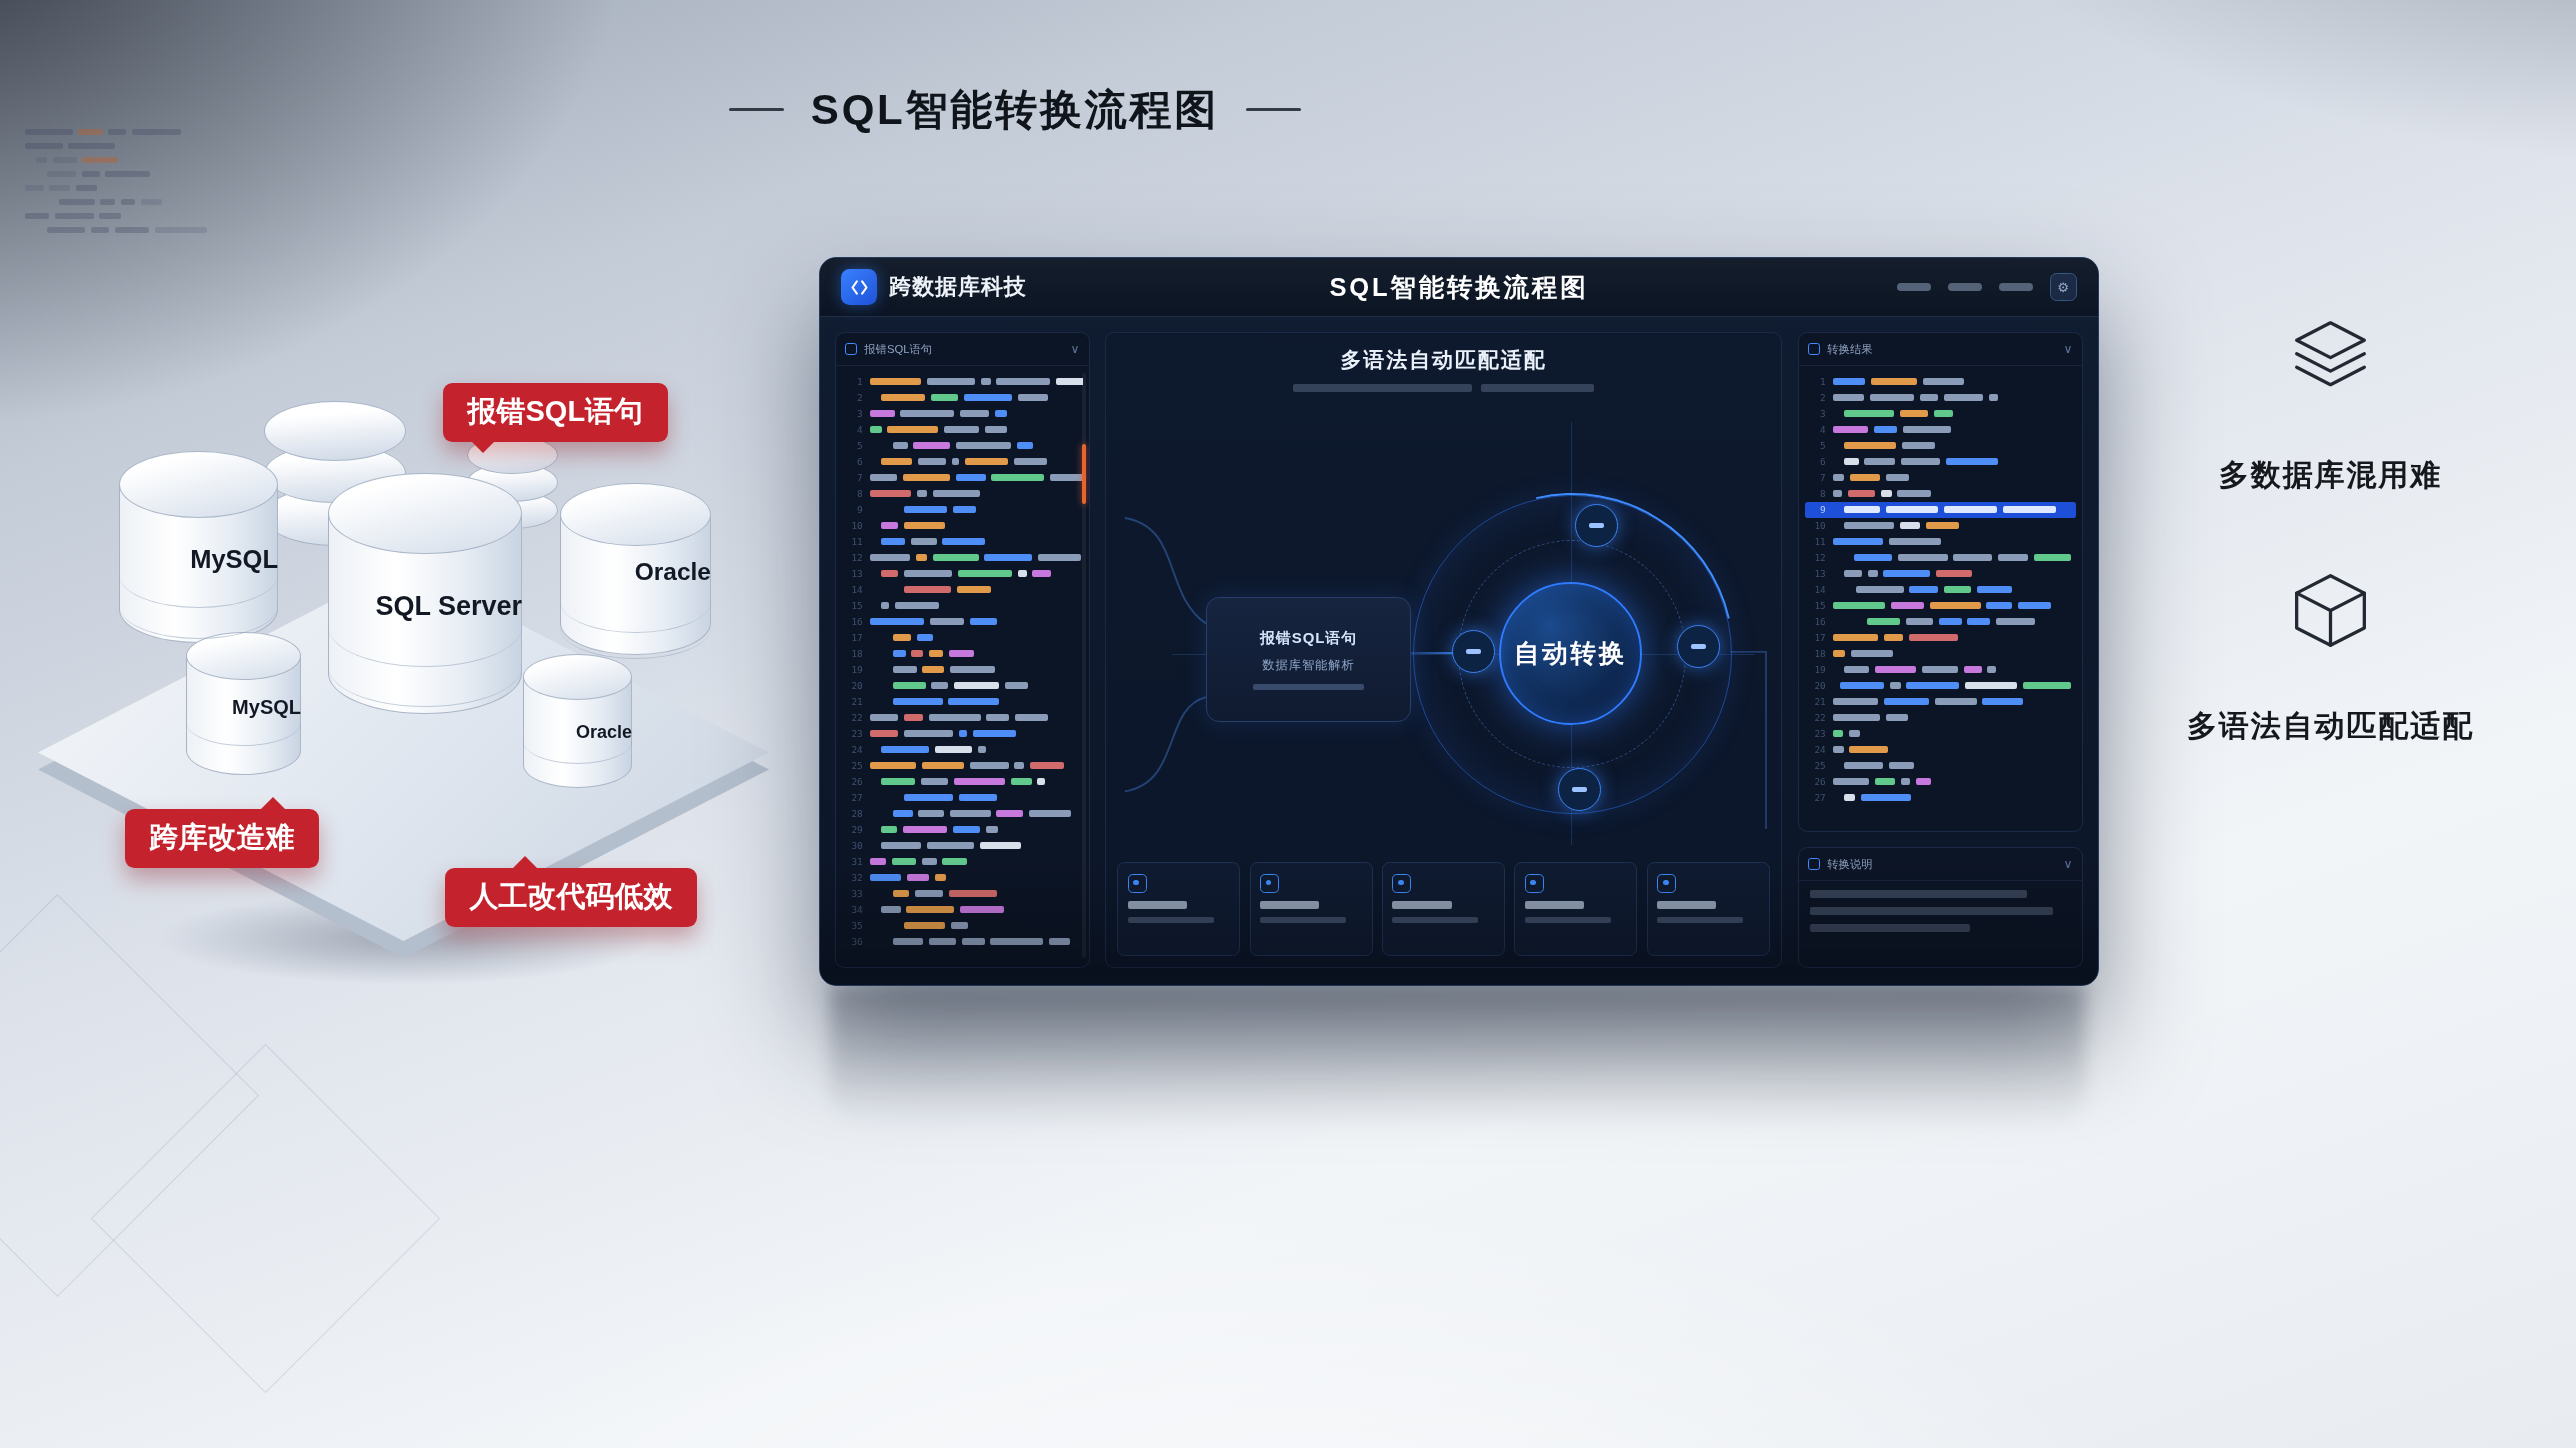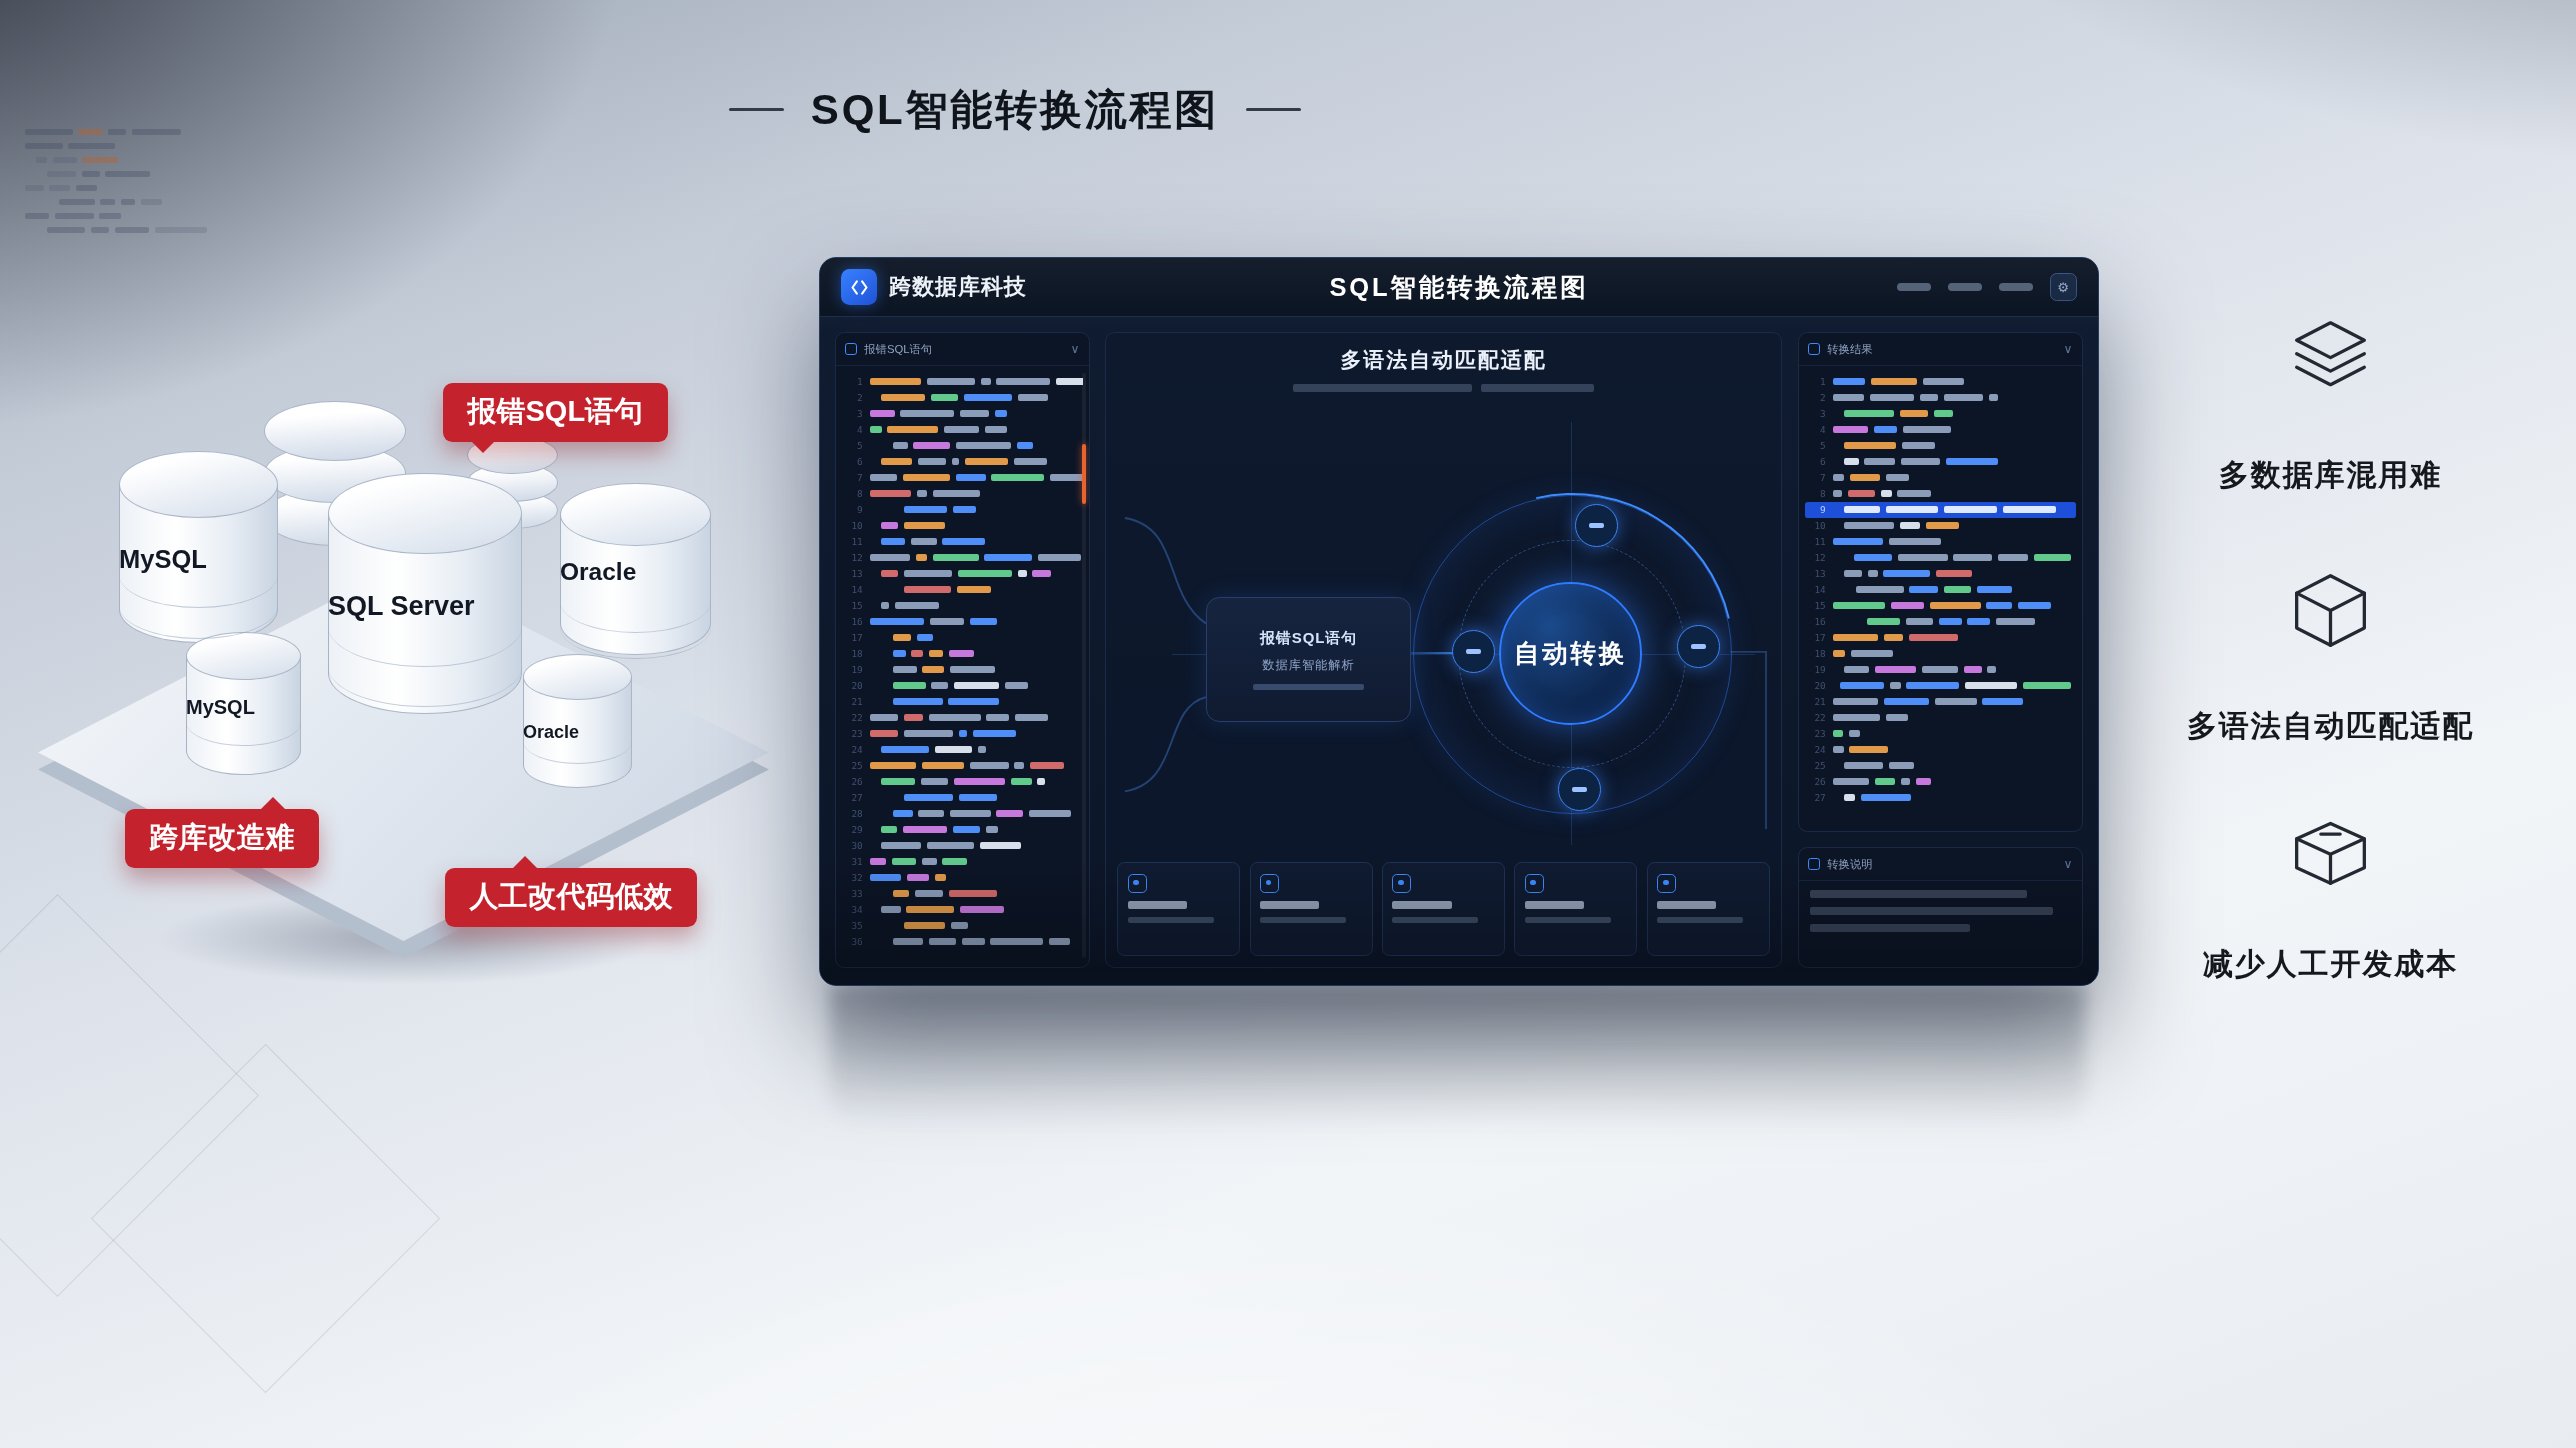--- a/index.html
+++ b/index.html
@@ -33,21 +33,21 @@
   .cyl .top{position:absolute;z-index:3;left:0;top:0;width:var(--w);height:calc(var(--w)*0.42);border-radius:50%;
     background:linear-gradient(165deg,#ffffff 20%,#e4eaf2 70%,#d2dbe7);border:1.9px solid rgba(163,176,195,0.9);box-sizing:border-box;}
   .cyl .body{position:absolute;z-index:2;left:0;top:calc(var(--w)*0.21);width:var(--w);height:var(--h);
     background:linear-gradient(90deg,#edf1f6 0%,#ffffff 35%,#e7edf4 70%,#c9d4e2 100%);
     border-left:1.9px solid rgba(163,176,195,0.9);border-right:1.9px solid rgba(163,176,195,0.9);border-bottom:1.9px solid rgba(163,176,195,0.9);
     box-sizing:border-box;
     border-bottom-left-radius:calc(var(--w)/2) calc(var(--w)*0.21);
     border-bottom-right-radius:calc(var(--w)/2) calc(var(--w)*0.21);}
   .cyl .ring{position:absolute;z-index:4;left:0;width:var(--w);height:calc(var(--w)*0.42);border-radius:50%;
     border-bottom:1.9px solid rgba(150,165,188,0.55);box-sizing:border-box;}
-  .cyl .lbl{position:absolute;z-index:5;left:0;width:var(--w);text-align:left;font-weight:700;color:#121824;white-space:nowrap;}
+  .cyl .lbl{position:absolute;z-index:5;left:0;width:var(--w);text-align:right;font-weight:700;color:#121824;white-space:nowrap;}
   .discstack{position:absolute;}
   .discstack .d{display:block;position:absolute;left:0;width:var(--w);height:calc(var(--w)*0.42);border-radius:50%;
     background:linear-gradient(175deg,#ffffff 25%,#dde4ee 75%,#ccd6e3);border:1.9px solid rgba(163,176,195,0.9);box-sizing:border-box;}
   .discstack .d1{top:0;z-index:3}.discstack .d2{top:calc(var(--w)*0.30);z-index:2}.discstack .d3{top:calc(var(--w)*0.60);z-index:1}
   .badge{position:absolute;z-index:8;background:#c4232d;color:#fff;font-size:29px;font-weight:700;padding:9.4px 24.5px;border-radius:9.4px;
     white-space:nowrap;box-shadow:0 11.3px 22.6px rgba(140,20,28,0.35);}
   .badge::after{content:"";position:absolute;border:12.3px solid transparent;}
   .badge.tail-down::after{left:28px;bottom:-23.6px;border-top-color:#c4232d;}
   .badge.tail-up-right::after{right:34px;top:-23.6px;border-bottom-color:#c4232d;}
   .badge.tail-up::after{left:68px;top:-23.6px;border-bottom-color:#c4232d;}
@@ -850,27 +850,16 @@
   <div class="feature" style="top:568px;">
     <svg width="87" height="87" viewBox="0 0 90 90">
       <g stroke="#232933" stroke-width="3.4" fill="none" stroke-linejoin="round" stroke-linecap="round">
         <path d="M45 8 L80 26 V62 L45 80 L10 62 V26 Z"></path>
         <path d="M10 26 L45 44 L80 26"></path>
         <path d="M45 44 V80"></path>
       </g>
     </svg>
     <div class="feature-label">多语法自动匹配适配</div>
   </div>
-  <div class="feature" style="top:806px;">
-    <svg width="87" height="87" viewBox="0 0 90 90">
-      <g stroke="#232933" stroke-width="3.4" fill="none" stroke-linejoin="round" stroke-linecap="round">
-        <path d="M10 34 L45 18 L80 34 L45 50 Z"></path>
-        <path d="M10 34 V64 L45 80 L80 64 V34"></path>
-        <path d="M45 50 V80"></path>
-        <path d="M35 29 L55 29"></path>
-      </g>
-    </svg>
-    <div class="feature-label">减少人工开发成本</div>
-  </div>
 
 
 </div>
 
 
 </body></html>

